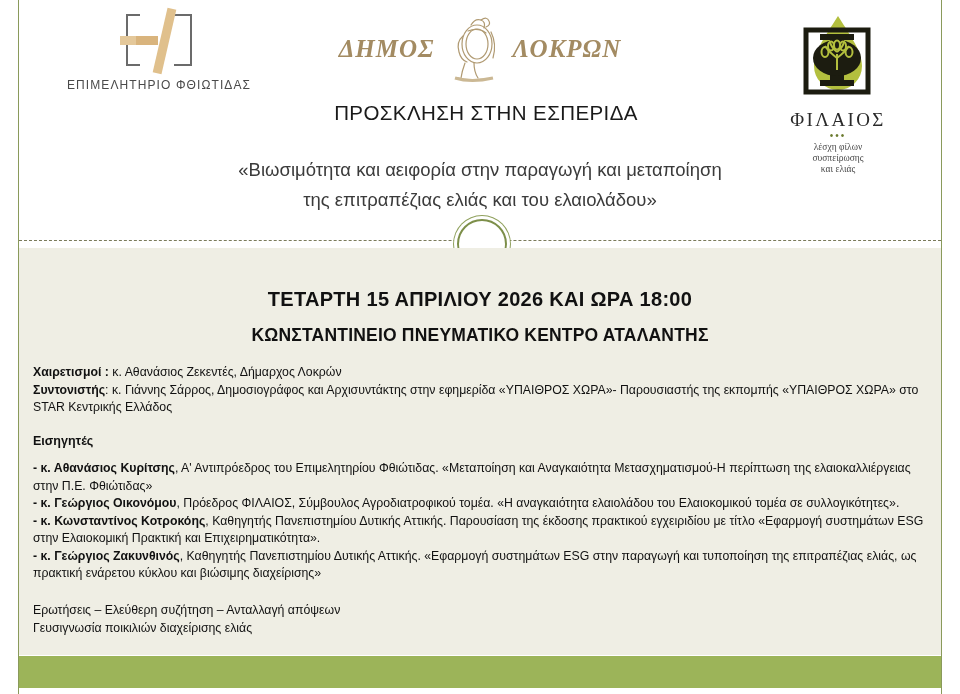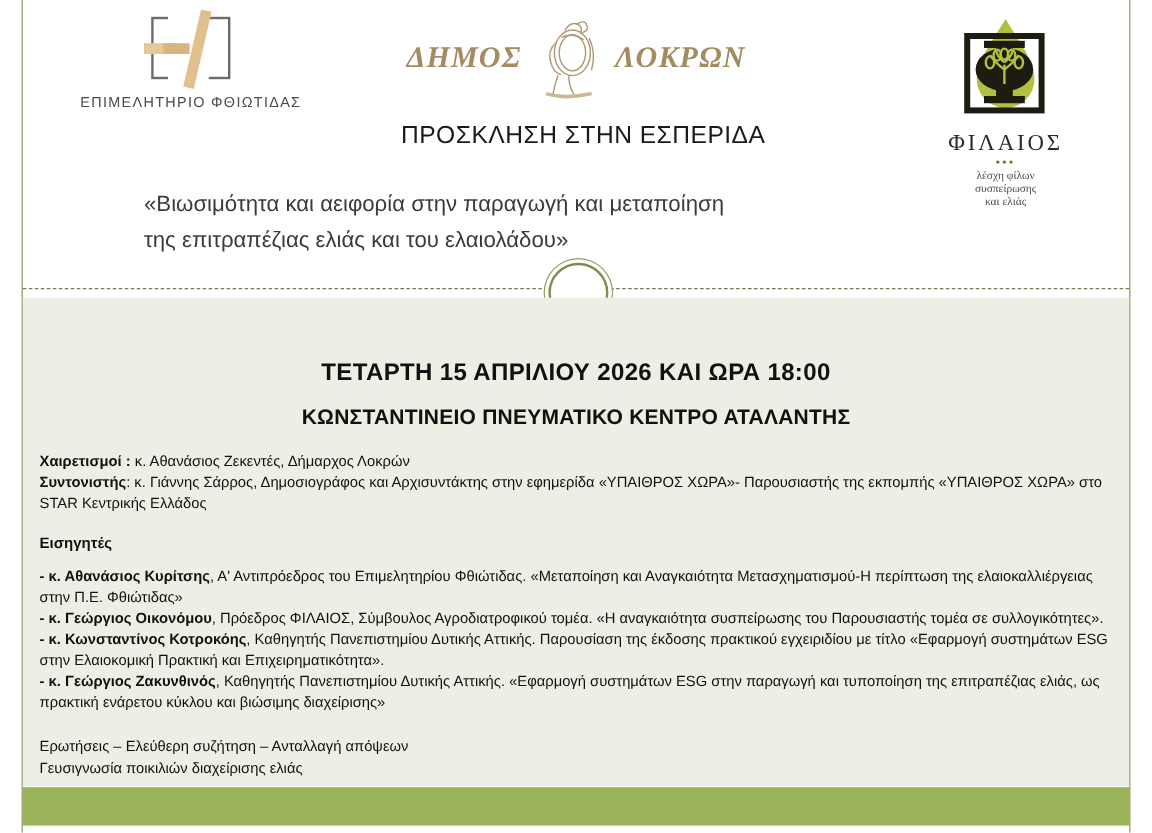--- a/index.html
+++ b/index.html
@@ -158,21 +158,21 @@
     text-align: center;
     font-size: 20.5px;
     color: #1a1a1a;
     letter-spacing: 0.4px;
     padding-left: 12px;
   }
   .theme {
     position: absolute;
     left: 120px; right: 120px;
     top: 155px;
-    text-align: left;
+    text-align: center;
     font-size: 18.5px;
     color: #3b3b3b;
     line-height: 30px;
   }
 
   
   .divider {
     position: absolute;
     left: 19px; right: 19px;
     top: 240px;
@@ -192,21 +192,21 @@
   }
 
   
   .panel {
     position: absolute;
     left: 19px;
     right: 19px;
     top: 248px;
     bottom: 39px;
     background: #efeee4;
-    padding: 30px 14px 0 14px;
+    padding: 18px 14px 0 14px;
     box-sizing: border-box;
   }
   .when {
     text-align: center;
     font-size: 20px;
     font-weight: bold;
     color: #111111;
     letter-spacing: 0.3px;
     margin-top: 22px;
   }
@@ -344,21 +344,21 @@
       </p>
 
       <div class="spacer"></div>
 
       <div class="speakers-head">Εισηγητές</div>
 
       <p class="speaker">
         <span class="nm">- κ. Αθανάσιος Κυρίτσης</span><span>, Α' Αντιπρόεδρος του Επιμελητηρίου Φθιώτιδας. «Μεταποίηση και Αναγκαιότητα Μετασχηματισμού-Η περίπτωση της ελαιοκαλλιέργειας στην Π.Ε. Φθιώτιδας»</span>
       </p>
       <p class="speaker">
-        <span class="nm">- κ. Γεώργιος Οικονόμου</span><span>, Πρόεδρος ΦΙΛΑΙΟΣ, Σύμβουλος Αγροδιατροφικού τομέα. «Η αναγκαιότητα συσπείρωσης του Παρουσιαστής τομέα σε συλλογικότητες».</span>
+        <span class="nm">- κ. Γεώργιος Οικονόμου</span><span>, Πρόεδρος ΦΙΛΑΙΟΣ, Σύμβουλος Αγροδιατροφικού τομέα. «Η αναγκαιότητα ελαιολάδου του Ελαιοκομικού τομέα σε συλλογικότητες».</span>
       </p>
       <p class="speaker">
         <span class="nm">- κ. Κωνσταντίνος Κοτροκόης</span><span>, Καθηγητής Πανεπιστημίου Δυτικής Αττικής. Παρουσίαση της έκδοσης πρακτικού εγχειριδίου με τίτλο «Εφαρμογή συστημάτων ESG στην Ελαιοκομική Πρακτική και Επιχειρηματικότητα».</span>
       </p>
       <p class="speaker">
         <span class="nm">- κ. Γεώργιος Ζακυνθινός</span><span>, Καθηγητής Πανεπιστημίου Δυτικής Αττικής. «Εφαρμογή συστημάτων ESG στην παραγωγή και τυποποίηση της επιτραπέζιας ελιάς, ως πρακτική ενάρετου κύκλου και βιώσιμης διαχείρισης»</span>
       </p>
 
       <div class="closing">
         <p>Ερωτήσεις – Ελεύθερη συζήτηση – Ανταλλαγή απόψεων</p>

